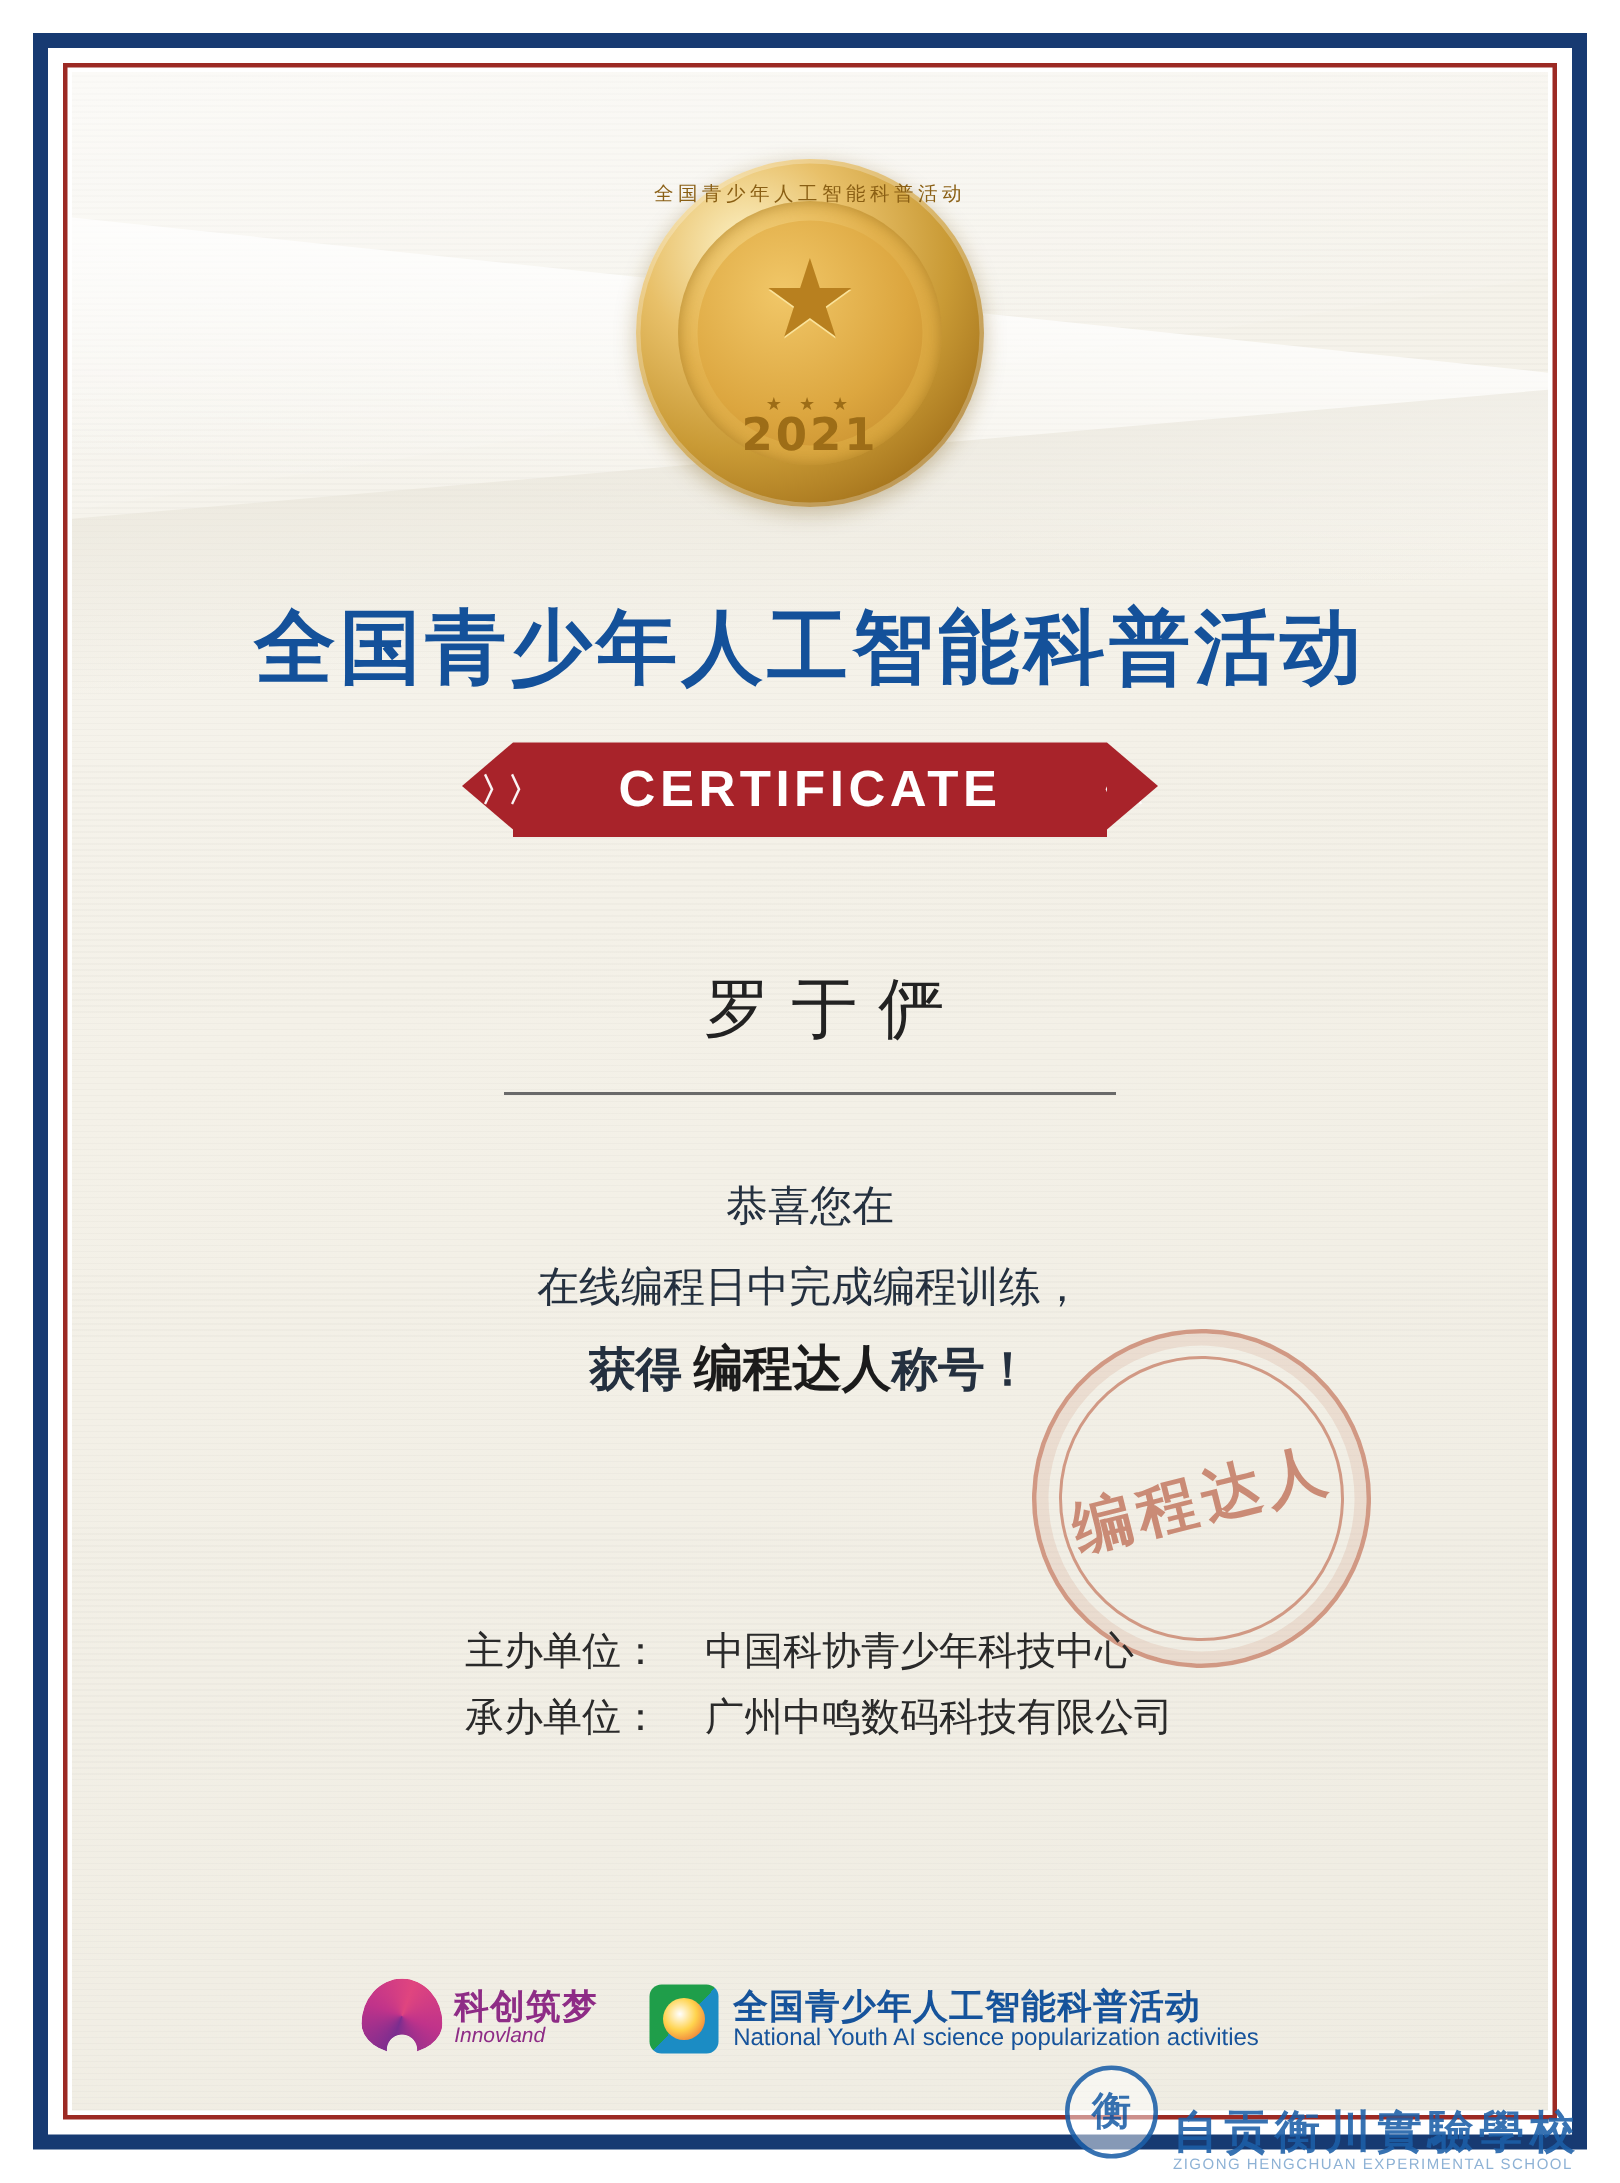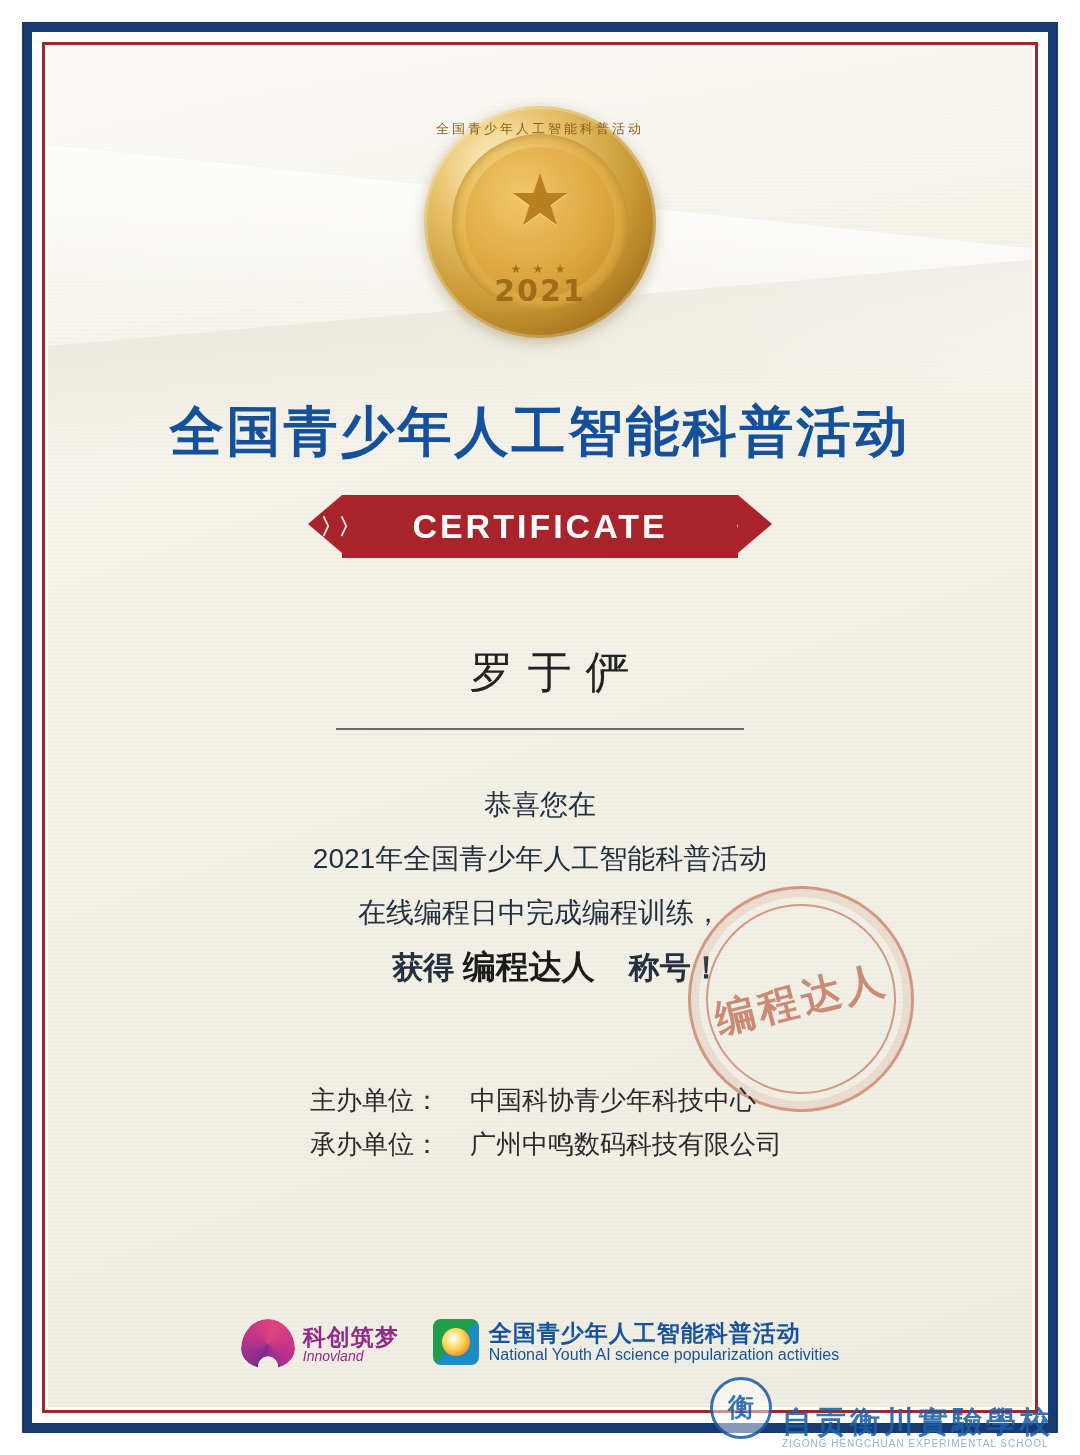--- a/index.html
+++ b/index.html
@@ -150,24 +150,24 @@
     position:absolute;left:288px;right:288px;top:680px;
     border-bottom:2px solid #6a6a6a;
   }
 
   
   .body-text{
     position:absolute;left:0;right:0;top:730px;text-align:center;
     color:#24303f;
     line-height:54px;
     font-size:28px;
-    font-family:Liberation Sans, sans-serif;
+    font-family:Liberation Serif, serif;
   }
   .body-text .ln{display:block;}
-  .body-text .big{font-size:31px;font-weight:bold;margin-left:34px;}
+  .body-text .big{font-size:31px;font-weight:bold;}
   .body-text .award{font-size:33px;font-weight:bold;color:#1b1b1b;}
 
   
   .stamp{
     position:absolute;left:640px;top:838px;
     width:220px;height:220px;border-radius:50%;
     border:3px solid #c9826a;
     transform:rotate(-20deg);
     opacity:.78;
     display:flex;align-items:center;justify-content:center;
@@ -190,21 +190,21 @@
     position:absolute;left:0;right:0;top:1030px;
     color:#2a2a2a;font-size:26px;line-height:44px;
   }
   .org-row{display:flex;justify-content:center;gap:20px;}
   .org-label{width:160px;text-align:right;padding-right:10px;}
   .org-value{width:330px;text-align:left;}
 
   
   .footer{
     position:absolute;left:0;right:0;bottom:38px;
-    display:flex;justify-content:center;align-items:flex-start;gap:34px;
+    display:flex;justify-content:center;align-items:flex-end;gap:34px;
   }
   .logo-a{display:flex;align-items:center;gap:8px;}
   .fan{
     width:54px;height:50px;border-radius:50% 50% 50% 50%/60% 60% 40% 40%;
     background:conic-gradient(from 200deg,#7a2d8f,#c0338a,#e0457f,#c0338a,#7a2d8f);
     -webkit-mask:radial-gradient(circle at 50% 95%, transparent 18%, #000 19%);
             mask:radial-gradient(circle at 50% 95%, transparent 18%, #000 19%);
   }
   .logo-a-text{line-height:1.05;}
   .logo-a-cn{font-size:23px;font-weight:bold;color:#8e2c86;letter-spacing:1px;}
@@ -275,21 +275,20 @@
         <span>CERTIFICATE</span>
         <span class="chev right">〈〈</span>
       </div>
     </div>
 
     <div class="recipient">罗于俨</div>
     <div class="recipient-line"></div>
 
     <div class="body-text">
       <span class="ln">恭喜您在</span>
-      <span class="ln">2021年全国青少年人工智能科普活动</span>
       <span class="ln">在线编程日中完成编程训练，</span>
       <span class="ln">
         <span class="big">获得 </span><span class="award">编程达人</span><span class="big">称号！</span>
       </span>
     </div>
 
     <div class="stamp">
       <div class="stamp-inner">
         <span class="stamp-text">编程达人</span>
       </div>

